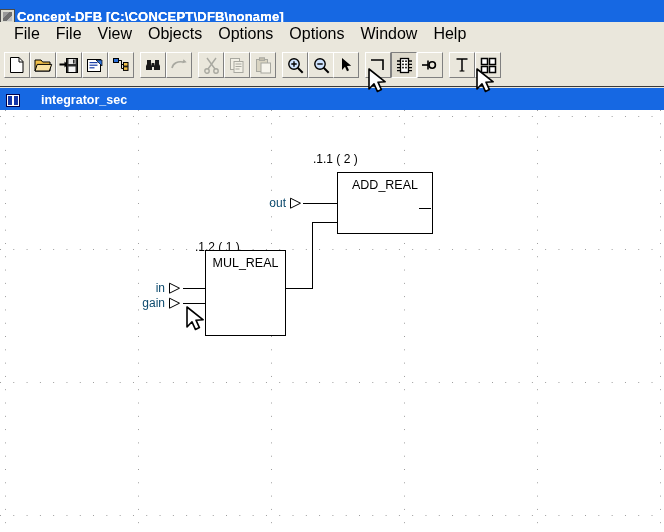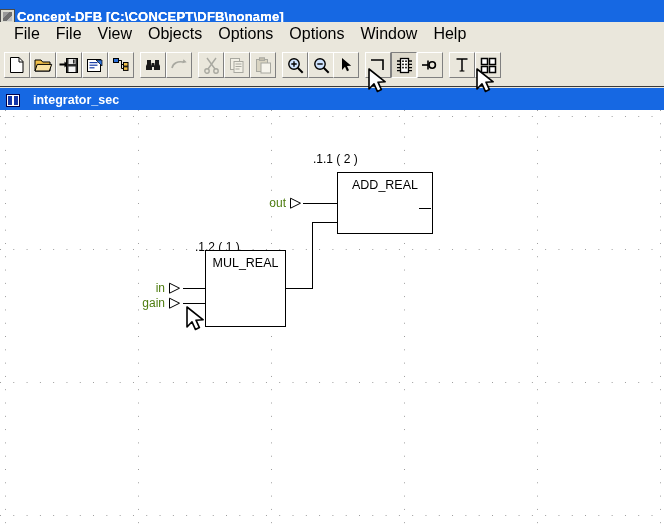--- a/index.html
+++ b/index.html
@@ -64,21 +64,21 @@
     border-top-color:#808080;border-left-color:#808080;
     border-right-color:#ffffff;border-bottom-color:#ffffff;
     background:#DEDACD;
   }
   .tb-sep{width:6px;height:26px;}
   .tb-svg{display:block;}
 
   
   .doc-title{
     position:absolute;left:0;top:88px;width:664px;height:24px;
-    background:#1668E3;display:flex;align-items:center;gap:13px;
+    background:#1668E3;display:flex;align-items:center;gap:21px;
     padding-left:6px;box-sizing:border-box;
   }
   .doc-icon{
     width:14px;height:13px;background:#ffffff;border:1px solid #00004a;
     position:relative;box-sizing:border-box;flex:0 0 auto;
   }
   .doc-icon:before{
     content:"";position:absolute;left:1px;top:1px;width:4px;height:9px;background:#1235a8;
   }
   .doc-icon:after{
@@ -117,21 +117,21 @@
     position:absolute;left:0;right:0;top:5px;text-align:center;
     font-size:12.5px;color:#000;white-space:nowrap;
   }
   .blk-tag{
     position:absolute;font-size:12px;color:#000;white-space:nowrap;
   }
   .wire{position:absolute;background:#000000;}
   .wire.h{height:1px;}
   .wire.v{width:1px;}
   .pin-label{
-    position:absolute;font-size:12px;color:#4d7c0f;white-space:nowrap;text-align:right;
+    position:absolute;font-size:12px;color:#0c4a6e;white-space:nowrap;text-align:right;
   }
   .arrowhead{position:absolute;}
 
   
   .cursor{position:absolute;pointer-events:none;}
 </style>
 </head>
 <body>
 
 <div class="app">
@@ -351,21 +351,21 @@
       <div class="wire h" style="left:312px;top:112px;width:25px;"></div>
 
       <div class="wire h" style="left:419px;top:98px;width:12px;"></div>
 
       <div class="pin-label" style="left:260px;top:86px;width:26px;">out</div>
       <svg class="arrowhead" style="left:289px;top:87px;" width="14" height="13" viewBox="0 0 14 13">
         <path d="M1.5 1.2v10l10-5z" fill="#fff" stroke="#000"></path>
       </svg>
 
       <div class="blk-tag" style="left:195px;top:122px;margin-top:8px;">.1.2 ( 1 )</div>
-      <div class="blk" style="left:205px;top:140px;width:81px;height:77px;">
+      <div class="blk" style="left:205px;top:140px;width:81px;height:86px;">
         <div class="blk-name">MUL_REAL</div>
       </div>
 
       <div class="wire h" style="left:183px;top:178px;width:22px;"></div>
       <div class="wire h" style="left:183px;top:193px;width:22px;"></div>
 
       <div class="pin-label" style="left:143px;top:171px;width:22px;">in</div>
       <svg class="arrowhead" style="left:168px;top:172px;" width="14" height="13" viewBox="0 0 14 13">
         <path d="M1.5 1.2v10l10-5z" fill="#fff" stroke="#000"></path>
       </svg>

